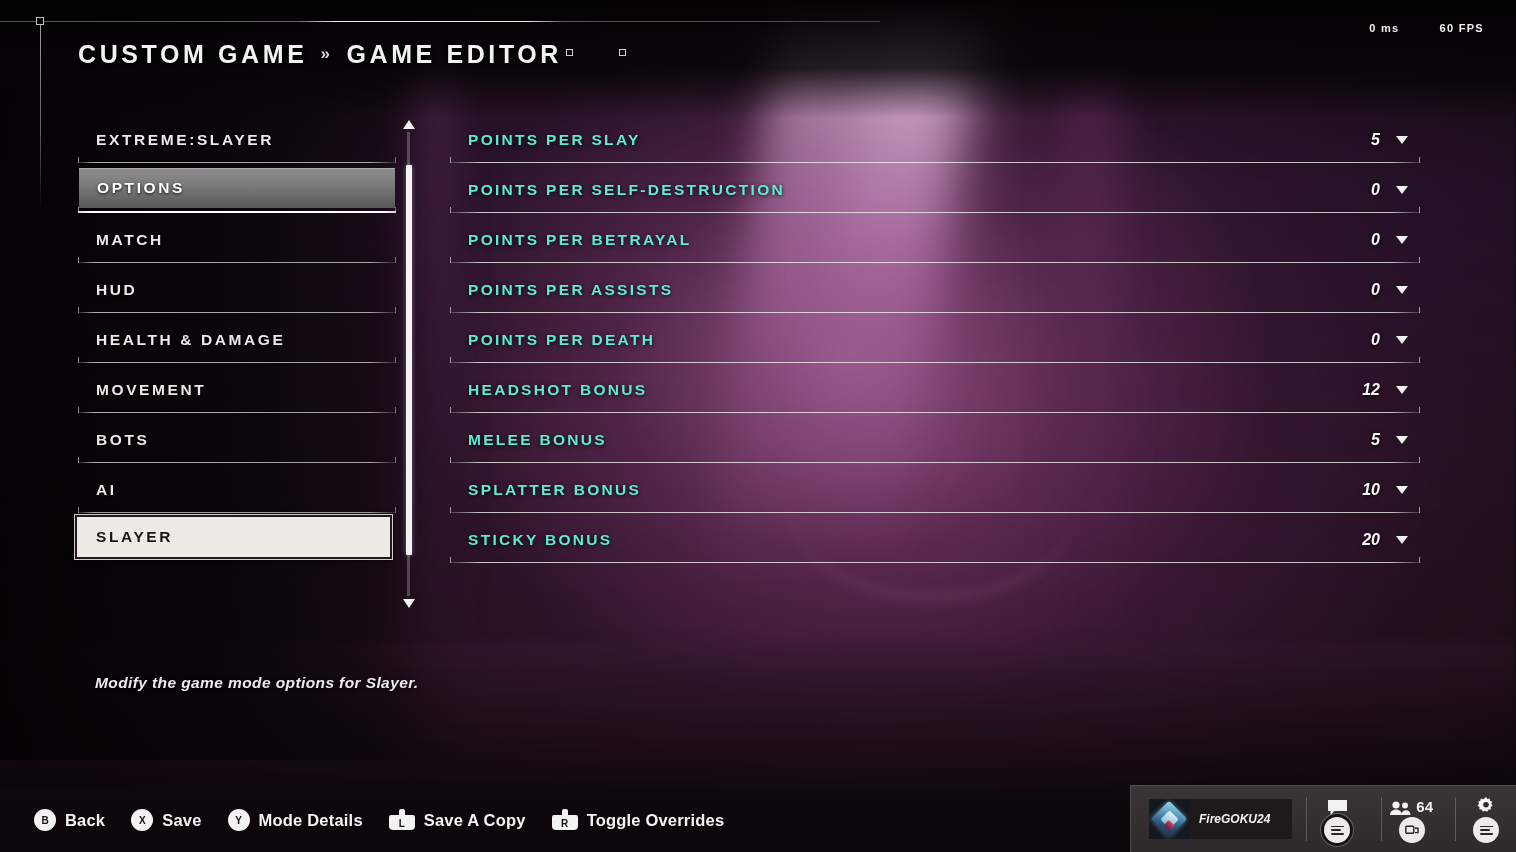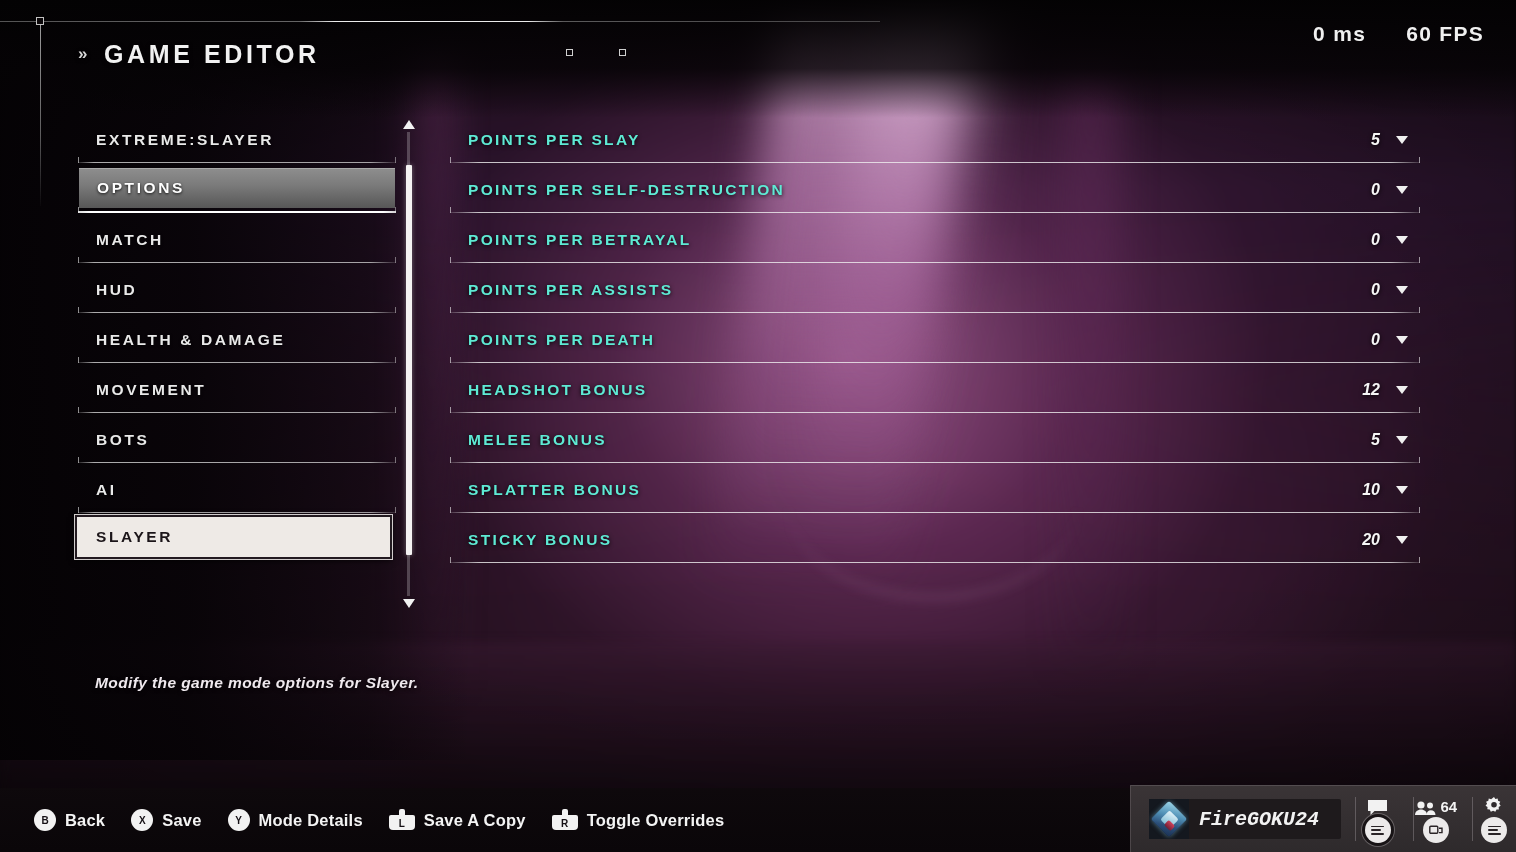--- a/index.html
+++ b/index.html
@@ -87,21 +87,21 @@
     color:#f2f2f2; white-space:nowrap;
     text-shadow:0 1px 4px rgba(0,0,0,0.9);
     display:flex; align-items:center; gap:13px;
   }
   .hdr-sep { font-size:17px; color:#d8d8d8; position:relative; top:-1px; }
   .hdr-dots { position:absolute; left:566px; top:49px; display:flex; gap:46px; }
   .hdr-dot { width:7px; height:7px; border:1.5px solid #cfcfcf; background:transparent; }
   .hdr-perf {
     position:absolute; right:32px; top:22px;
     display:flex; gap:40px;
-    font-size:21px; font-weight:700; letter-spacing:1.3px; color:#f0f0f0;
+    font-size:11px; font-weight:700; letter-spacing:1.3px; color:#f0f0f0;
   }
 
   
   #sidebar { position:absolute; left:78px; top:118px; width:318px; z-index:6; }
   .side-row { position:relative; height:50px; }
   .side-row .lbl {
     position:absolute; left:18px; top:0; height:44px; line-height:44px;
     font-size:15.5px; font-weight:700; letter-spacing:2.6px; color:#e9e9e9;
     text-shadow:0 1px 3px rgba(0,0,0,0.85);
     white-space:nowrap;
@@ -231,21 +231,21 @@
     box-shadow:0 0 5px rgba(130,200,230,0.55);
   }
   .pc-avatar .core {
     position:absolute; left:50%; top:50%; width:13px; height:13px; margin:-6px 0 0 -6px;
     background:linear-gradient(160deg,#e8f6fb,#6fb3cf); transform:rotate(45deg); border-radius:2px;
   }
   .pc-avatar .accent {
     position:absolute; left:50%; top:58%; width:9px; height:7px; margin-left:-4px;
     background:linear-gradient(180deg,#d0415a,#6f1e34); border-radius:2px; transform:rotate(45deg);
   }
-  .pc-name { font-size:20px; font-style:italic; font-weight:700; color:#f2f2f2; white-space:nowrap;font-family:Liberation Mono, monospace; }
+  .pc-name { font-size:12px; font-style:italic; font-weight:700; color:#f2f2f2; white-space:nowrap; }
 
   .pc-sep { width:1px; height:44px; background:rgba(150,144,148,0.45); margin:0 0 0 14px; }
   .pc-cell { display:flex; flex-direction:column; align-items:center; justify-content:center; width:62px; gap:2px; position:relative; }
   .pc-icon-top { height:20px; display:flex; align-items:flex-end; justify-content:center; gap:5px; color:#f2f2f2; }
   .pc-count { font-size:15px; font-weight:700; color:#f4f4f4; }
   .pc-pill {
     width:26px; height:26px; border-radius:50%; background:#eceaea;
     display:flex; align-items:center; justify-content:center;
   }
   .pc-pill.ring { box-shadow:0 0 0 3px #181416, 0 0 0 4px rgba(200,195,198,0.35); }
@@ -270,20 +270,21 @@
   <div class="bg-leftshade"></div>
   <div class="bg-topshade"></div>
 </div>
 
 <div id="header">
   <div class="hdr-hline"></div>
   <div class="hdr-vline"></div>
   <div class="hdr-node"></div>
 
   <div class="hdr-title">
+    <span>CUSTOM GAME</span>
     <span class="hdr-sep">»</span>
     <span>GAME EDITOR</span>
   </div>
 
   <div class="hdr-dots">
     <span class="hdr-dot"></span>
     <span class="hdr-dot"></span>
   </div>
 
   <div class="hdr-perf">

